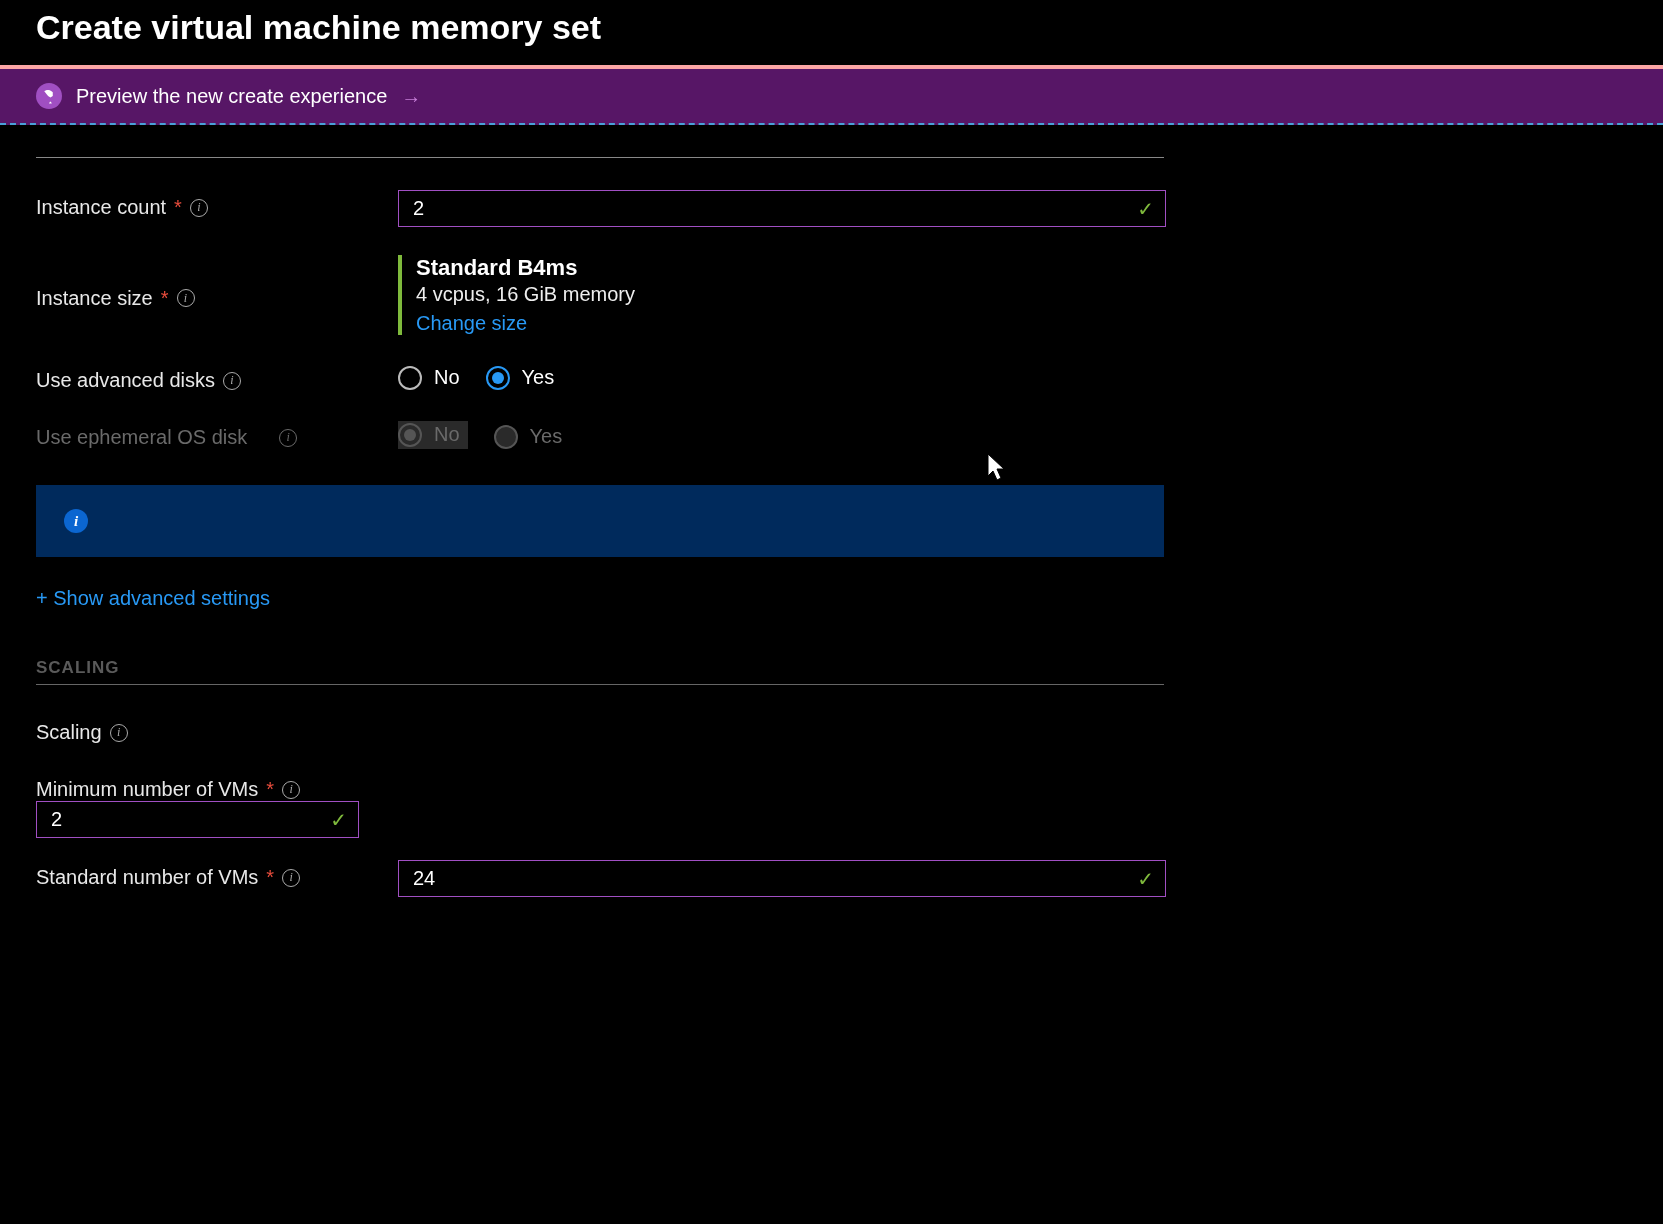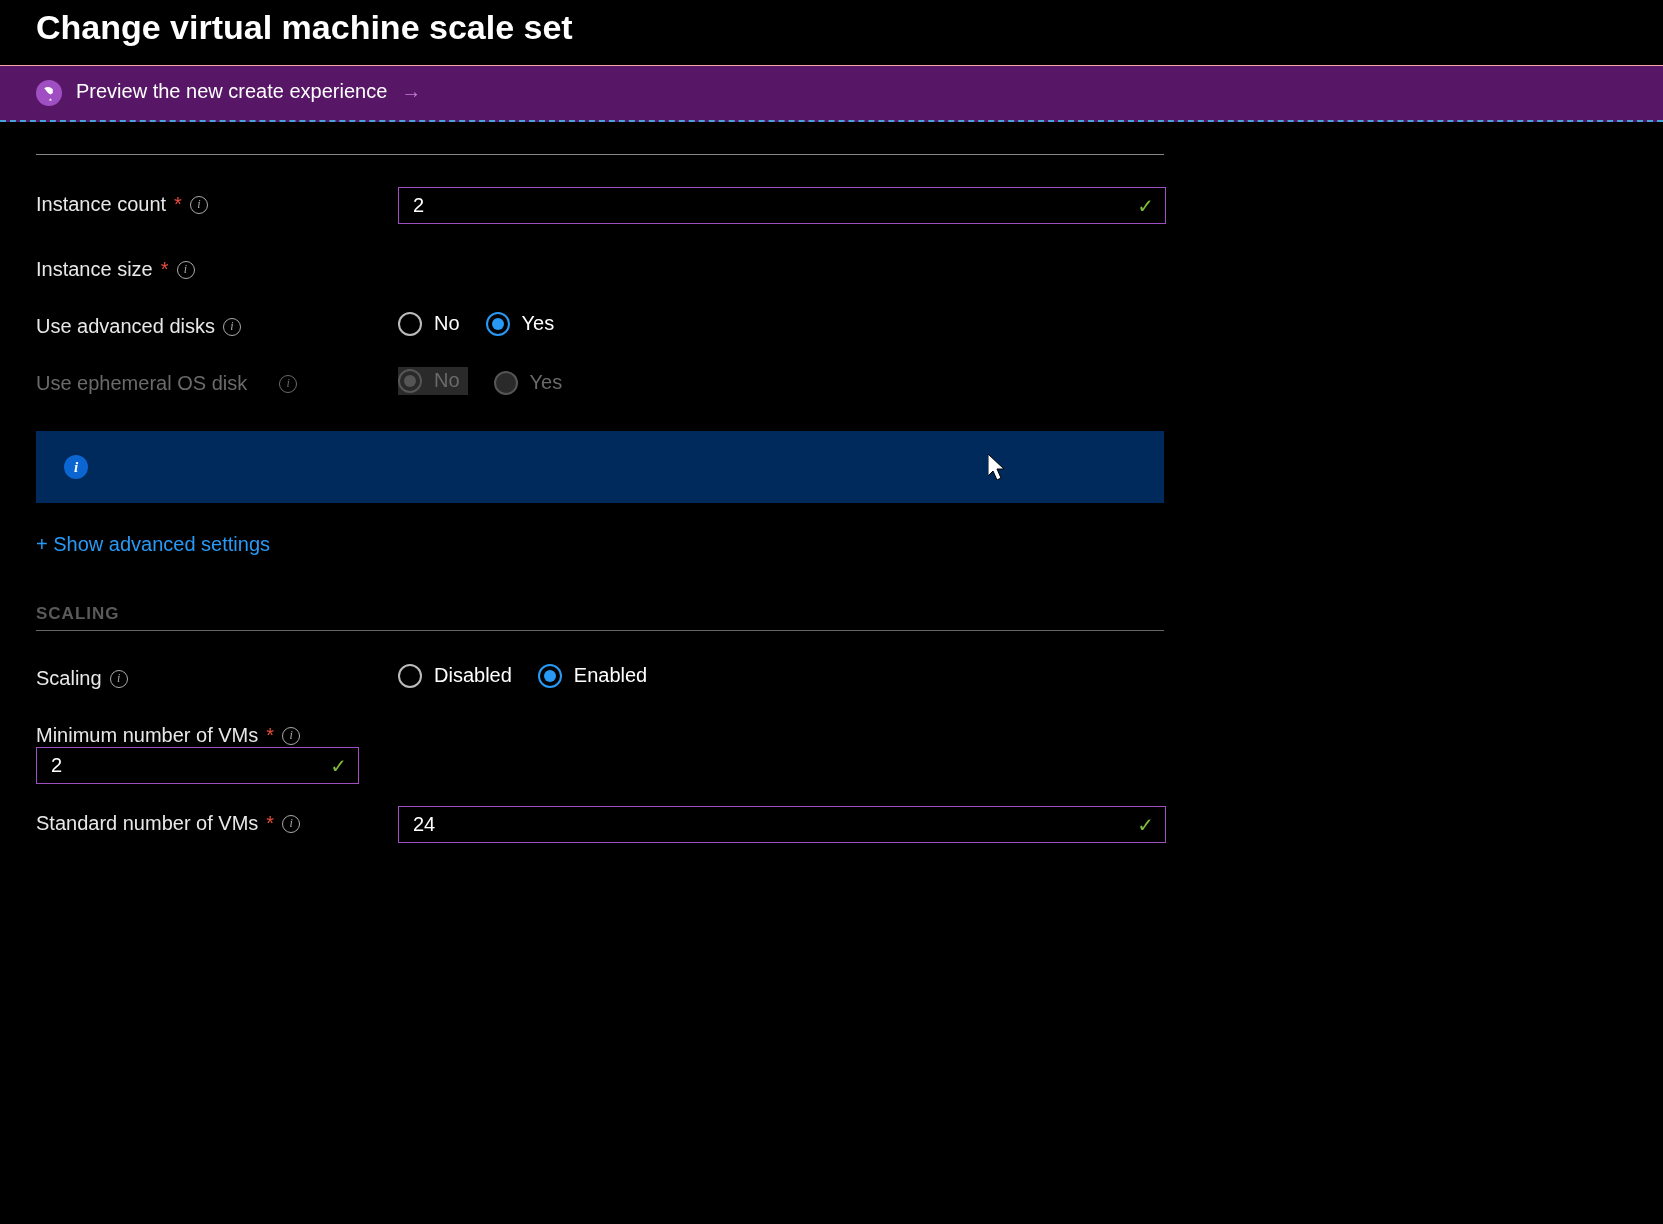--- a/index.html
+++ b/index.html
@@ -13,25 +13,25 @@
     overflow: hidden;
   }
   .page-title {
     font-size: 34px;
     font-weight: 600;
     padding: 8px 0 18px 36px;
     color: #ffffff;
   }
   .preview-banner {
     background: #571666;
-    border-top: 1px solid #fca5a5;
+    border-top: 4px solid #fca5a5;
     border-bottom: 2px dashed #4aa0d8;
     padding: 14px 36px;
     display: flex;
-    align-items: flex-start;
+    align-items: center;
     gap: 14px;
     cursor: pointer;
   }
   .rocket-badge {
     width: 26px; height: 26px;
     background: #a04fc2;
     border-radius: 50%;
     display: flex; align-items: center; justify-content: center;
     font-size: 15px;
   }
@@ -160,21 +160,21 @@
     position: absolute;
     left: 988px; top: 454px;
     width: 0; height: 0;
     pointer-events: none;
   }
   .cursor-shape svg { display:block; }
 </style>
 </head>
 <body>
 
-<div class="page-title">Change virtual machine scale set</div>
+<div class="page-title">Create virtual machine memory set</div>
 
 <div class="preview-banner">
   <span class="rocket-badge">
     <svg width="16" height="16" viewBox="0 0 24 24" fill="white">
         <path d="M12 2c3 0 8 3 8 10l-4 4-4-1-1-4 1-9z M4 20l3-1 1 1-1 3z" transform="rotate(-45 12 12)"></path>
       </svg>
   </span>
   <span class="preview-banner-text">Preview the new create experience</span>
   <span class="arrow-icon">→</span>
 </div>
@@ -196,20 +196,27 @@
       </div>
     </div>
   </div>
 
   
   <div class="form-row" style="align-items:center;">
     <div class="form-label-col">
       <span>Instance size</span>
       <span class="required">*</span>
       <span class="info-icon">i</span>
+    </div>
+    <div class="form-input-col">
+      <div class="size-block">
+        <div class="size-name">Standard B4ms</div>
+        <div class="size-specs">4 vcpus, 16 GiB memory</div>
+        <span class="change-link">Change size</span>
+      </div>
     </div>
   </div>
 
   
   <div class="form-row" style="align-items:center;">
     <div class="form-label-col">
       <span>Use advanced disks</span>
       <span class="info-icon">i</span>
     </div>
     <div class="form-input-col">
@@ -258,34 +265,20 @@
   
   <div class="section-header">SCALING</div>
   <hr class="section-rule">
 
   
   <div class="form-row" style="align-items:center;">
     <div class="form-label-col">
       <span>Scaling</span>
       <span class="info-icon">i</span>
     </div>
-    <div class="form-input-col">
-      <div class="radio-group">
-        <div class="radio-item">
-          <span class="radio-outer"></span>
-          <span class="radio-label">Disabled</span>
-        </div>
-        <div class="radio-item">
-          <span class="radio-outer sel">
-              <span class="radio-inner"></span>
-            </span>
-          <span class="radio-label">Enabled</span>
-        </div>
-      </div>
-    </div>
   </div>
 
   
   <div class="form-row" style="margin-bottom:22px;flex-direction:column;">
     <div class="form-label-col">
       <span>Minimum number of VMs</span>
       <span class="required">*</span>
       <span class="info-icon">i</span>
     </div>
     <div class="form-input-col">

